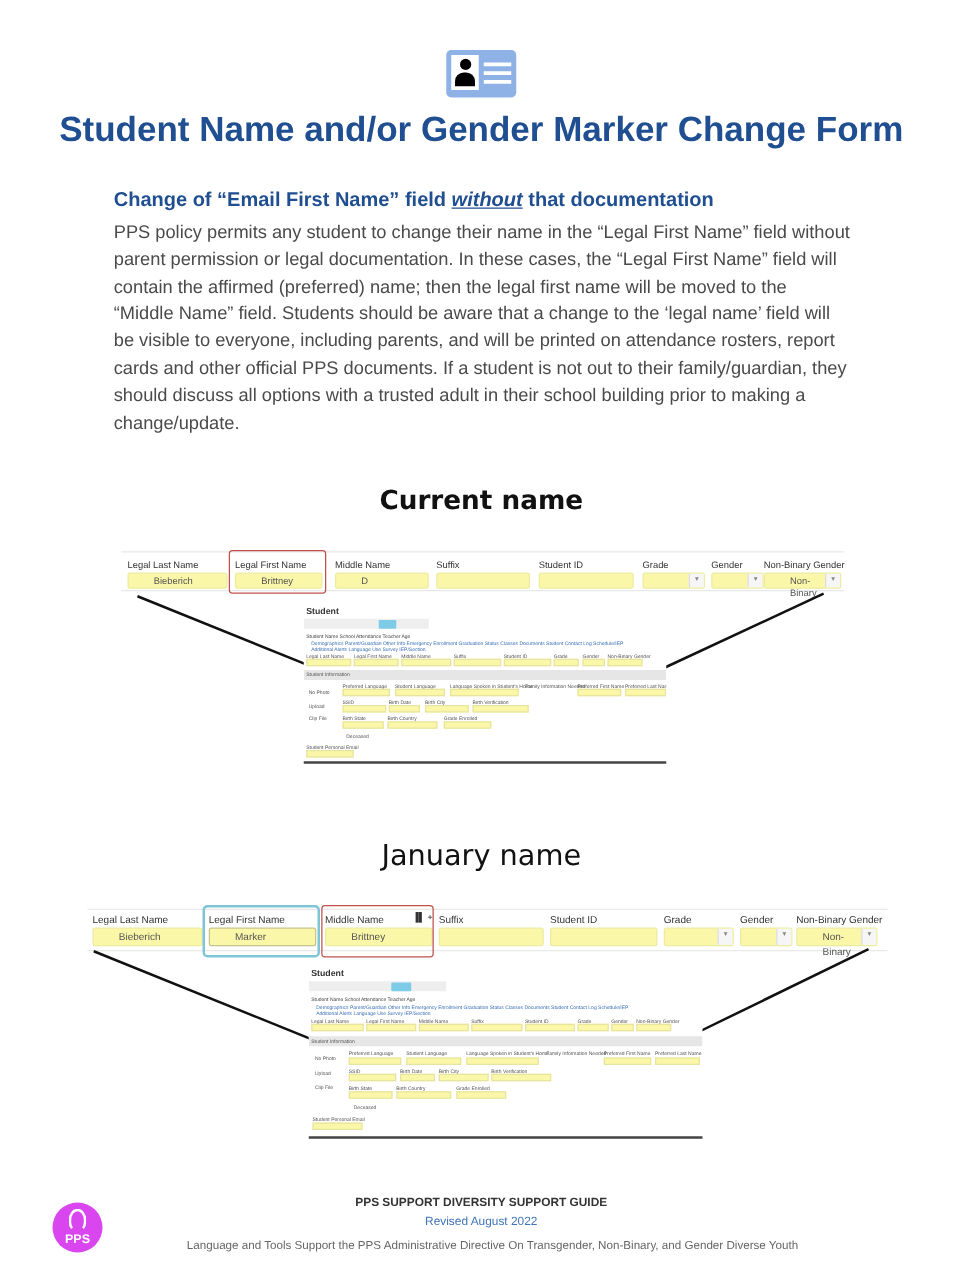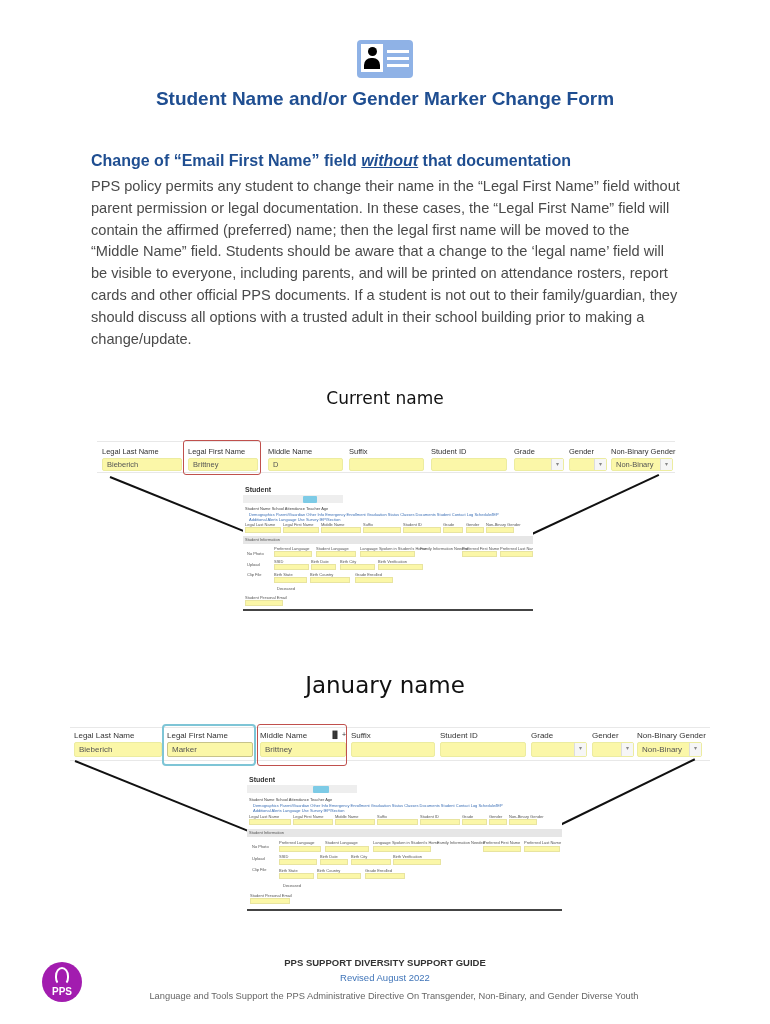--- a/index.html
+++ b/index.html
@@ -8,55 +8,55 @@
 
   .abs { position: absolute; }
 
   
   #id-card-icon { left: 357px; top: 40px; width: 56px; height: 38px; background: #8fb2e6; border-radius: 4px; }
   #id-card-icon .photo { position: absolute; left: 4px; top: 4px; width: 22px; height: 28px; background: #fff; }
   #id-card-icon .head { position: absolute; left: 7px; top: 3px; width: 9px; height: 9px; border-radius: 50%; background: #000; }
   #id-card-icon .body { position: absolute; left: 3px; top: 14px; width: 16px; height: 11px; border-radius: 7px 7px 0 0; background: #000; }
   #id-card-icon .line { position: absolute; left: 30px; width: 22px; height: 3px; background: #fff; }
 
-  .doc-title { left: 0; width: 770px; top: 88px; text-align: center; font-size: 19px; font-weight: bold; color: #1f4e91; }
+  .doc-title { left: 0; width: 770px; top: 88px; text-align: center; font-size: 28px; font-weight: bold; color: #1f4e91; }
   .section-heading { left: 91px; top: 152px; font-size: 16px; font-weight: bold; color: #1f4e91; }
   .section-heading em { text-decoration: underline; font-style: italic; }
   .body-text { left: 91px; top: 176px; width: 590px; font-size: 14.6px; line-height: 21.8px; color: #4a4a4a; }
 
   .caption { left: 0; width: 770px; text-align: center; font-family: "DejaVu Sans", sans-serif; color: #111; font-weight: normal; }
-  .caption.c1 { top: 388px; font-size: 17px; }
+  .caption.c1 { top: 388px; font-size: 21px; font-weight: bold; }
   .caption.c2 { top: 672px; font-size: 23px; }
 
   
   .strip { border-top: 1px solid #e8e8e8; border-bottom: 1px solid #e8e8e8; }
   .field { position: absolute; }
   .field .lbl { font-size: 7.5px; color: #333; white-space: nowrap; }
-  .field .box { margin-top: 2px; height: 13px; background: #fbf7a8; border: 1px solid #ececa0; border-radius: 2px; font-size: 7.5px; color: #555; padding: 1px 4px; line-height: 10px; position: relative; }
+  .field .box { margin-top: 2px; height: 13px; background: #fbf7a8; border: 1px solid #ececa0; border-radius: 2px; font-size: 7.5px; color: #555; padding: 1px 20px; line-height: 10px; position: relative; }
   .field .box .arrow { position: absolute; right: 0; top: 0; width: 12px; height: 100%; background: #f6f6f6; border-left: 1px solid #ddd; font-size: 6px; text-align: center; line-height: 11px; color: #888; }
   .strip2 .field .lbl { font-size: 8px; }
   .strip2 .field .box { height: 15px; font-size: 8px; line-height: 12px; }
 
   .hl-red { position: absolute; border: 1.5px solid #c0504d; border-radius: 3px; }
   .hl-blue { position: absolute; border: 2px solid #7ec5d6; border-radius: 4px; }
 
   .connector { position: absolute; height: 2px; background: #111; transform-origin: 0 50%; }
 
   
   .mini { position: absolute; background: #fff; font-size: 4px; color: #999; overflow: hidden; border-bottom: 2px solid #444; }
   .mini .m-title { position: absolute; left: 2px; top: 3px; font-size: 7px; font-weight: bold; color: #333; }
   .mini .m-bar { position: absolute; left: 0; height: 8px; background: #eee; }
   .mini .m-tabline { position: absolute; left: 2px; font-size: 4px; color: #3b6fb6; white-space: nowrap; }
   .mini .m-lbl { position: absolute; font-size: 4px; color: #555; white-space: nowrap; }
   .mini .m-box { position: absolute; height: 6px; background: #fbf7a8; border: 1px solid #e8e4a0; }
   .mini .m-btn { position: absolute; height: 7px; background: #7dcbe6; border-radius: 1px; }
   .mini .m-sect { position: absolute; left: 0; right: 0; height: 8px; background: #e6e6e6; font-size: 4px; color: #555; padding-left: 2px; line-height: 8px; }
 
   
-  .footer-logo { left: 42px; top: 962px; width: 40px; height: 40px; border-radius: 50%; background: #a21caf; color: #fff; }
+  .footer-logo { left: 42px; top: 962px; width: 40px; height: 40px; border-radius: 50%; background: #d946ef; color: #fff; }
   .footer-logo .flame { position: absolute; left: 13px; top: 5px; width: 14px; height: 18px; border: 2px solid #fff; border-radius: 50% 50% 40% 40%; border-bottom-color: transparent; }
   .footer-logo .pps { position: absolute; left: 0; width: 40px; top: 24px; text-align: center; font-size: 10px; font-weight: bold; }
   .footer-title { left: 0; width: 770px; top: 957px; text-align: center; font-size: 9.5px; font-weight: bold; color: #333; }
   .footer-revised { left: 0; width: 770px; top: 972px; text-align: center; font-size: 9.5px; color: #3f74b8; }
   .footer-tagline { left: 0; width: 770px; top: 991px; text-align: center; font-size: 9.3px; color: #666; padding-left: 18px; }
 </style>
 </head>
 <body>
 
 <div id="id-card-icon" class="abs">

